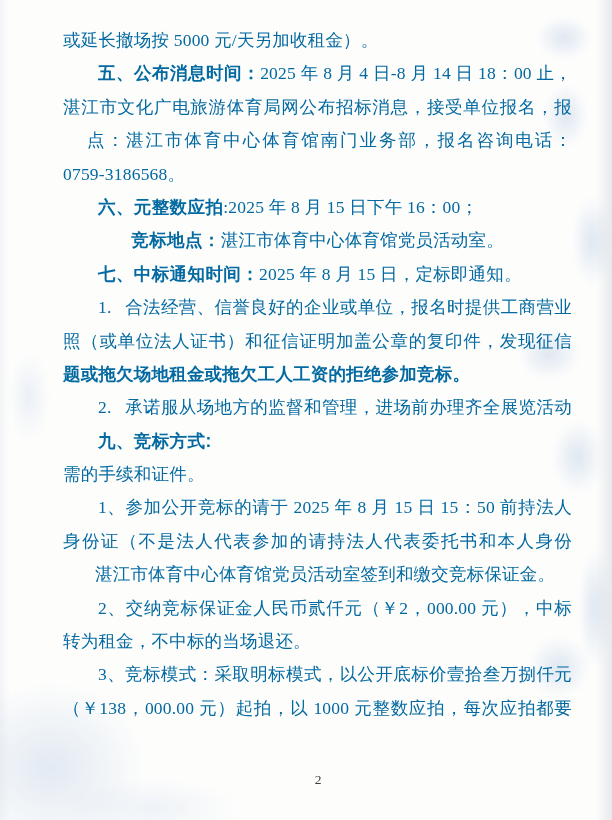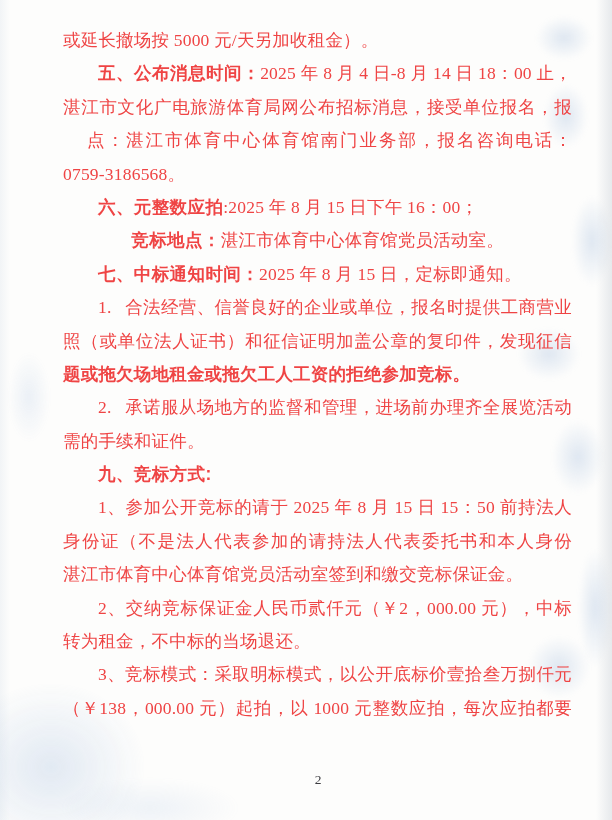--- a/index.html
+++ b/index.html
@@ -21,21 +21,21 @@
   }
   .smudge{
     position:absolute;border-radius:50%;pointer-events:none;
     background:radial-gradient(closest-side, rgba(145,175,215,.28), rgba(145,175,215,0));
     filter:blur(2px);
   }
   .content{
     position:absolute;left:63px;top:24px;width:509px;
   }
   .line{
-    height:33.4px;line-height:33.4px;font-size:17.5px;color:#ef4444;
+    height:33.4px;line-height:33.4px;font-size:17.5px;color:#0369a1;
     white-space:nowrap;letter-spacing:.2px;
   }
   .line.j{
     white-space:normal;overflow:hidden;
     text-align:justify;text-align-last:justify;
   }
   .seg{}
   .b{
     font-weight:700;
     font-family:Liberation Sans, sans-serif;
@@ -72,25 +72,25 @@
       <div class="line j" style="text-indent: 0em;"><span class="seg">湛江市文化广电旅游体育局网公布招标消息，接受单位报名，报名地</span></div>
       <div class="line j" style="text-indent: 0em; margin-left: 24px;"><span class="seg">点：湛江市体育中心体育馆南门业务部，报名咨询电话：</span></div>
       <div class="line" style="text-indent: 0em;"><span class="seg">0759-3186568。</span></div>
       <div class="line" style="text-indent: 2em;"><span class="seg b">六、元整数应拍</span><span class="seg">:2025 年 8 月 15 日下午 16：00；</span></div>
       <div class="line" style="text-indent: 3.9em;"><span class="seg b">竞标地点：</span><span class="seg">湛江市体育中心体育馆党员活动室。</span></div>
       <div class="line" style="text-indent: 2em;"><span class="seg b">七、中标通知时间：</span><span class="seg">2025 年 8 月 15 日，定标即通知。</span></div>
       <div class="line j" style="text-indent: 2em;"><span class="seg">1.  合法经营、信誉良好的企业或单位，报名时提供工商营业执</span></div>
       <div class="line j" style="text-indent: 0em;"><span class="seg">照（或单位法人证书）和征信证明加盖公章的复印件，发现征信有问</span></div>
       <div class="line" style="text-indent: 0em; font-weight: bold;"><span class="seg">题或拖欠场地租金或拖欠工人工资的拒绝参加竞标。</span></div>
       <div class="line j" style="text-indent: 2em;"><span class="seg">2.  承诺服从场地方的监督和管理，进场前办理齐全展览活动所</span></div>
+      <div class="line" style="text-indent: 2em;"><span class="seg b">九、竞标方式:</span></div>
       <div class="line" style="text-indent: 0em;"><span class="seg">需的手续和证件。</span></div>
-      <div class="line" style="text-indent: 2em;"><span class="seg b">九、竞标方式:</span></div>
       <div class="line j" style="text-indent: 2em;"><span class="seg">1、参加公开竞标的请于 2025 年 8 月 15 日 15：50 前持法人代表</span></div>
       <div class="line j" style="text-indent: 0em;"><span class="seg">身份证（不是法人代表参加的请持法人代表委托书和本人身份证）到</span></div>
-      <div class="line" style="text-indent: 0em;"><span class="seg">湛江市体育中心体育馆党员活动室签到和缴交竞标保证金。</span></div>
+      <div class="line" style="text-indent: 0em; margin-left: 32px;"><span class="seg">湛江市体育中心体育馆党员活动室签到和缴交竞标保证金。</span></div>
       <div class="line j" style="text-indent: 2em;"><span class="seg">2、交纳竞标保证金人民币贰仟元（￥2，000.00 元），中标的可</span></div>
       <div class="line" style="text-indent: 0em;"><span class="seg">转为租金，不中标的当场退还。</span></div>
       <div class="line j" style="text-indent: 2em;"><span class="seg">3、竞标模式：采取明标模式，以公开底标价壹拾叁万捌仟元</span></div>
       <div class="line j" style="text-indent: 0em;"><span class="seg">（￥138，000.00 元）起拍，以 1000 元整数应拍，每次应拍都要以</span></div>
     </div>
 
   <div class="page-num">2</div>
 
 </main>
 

